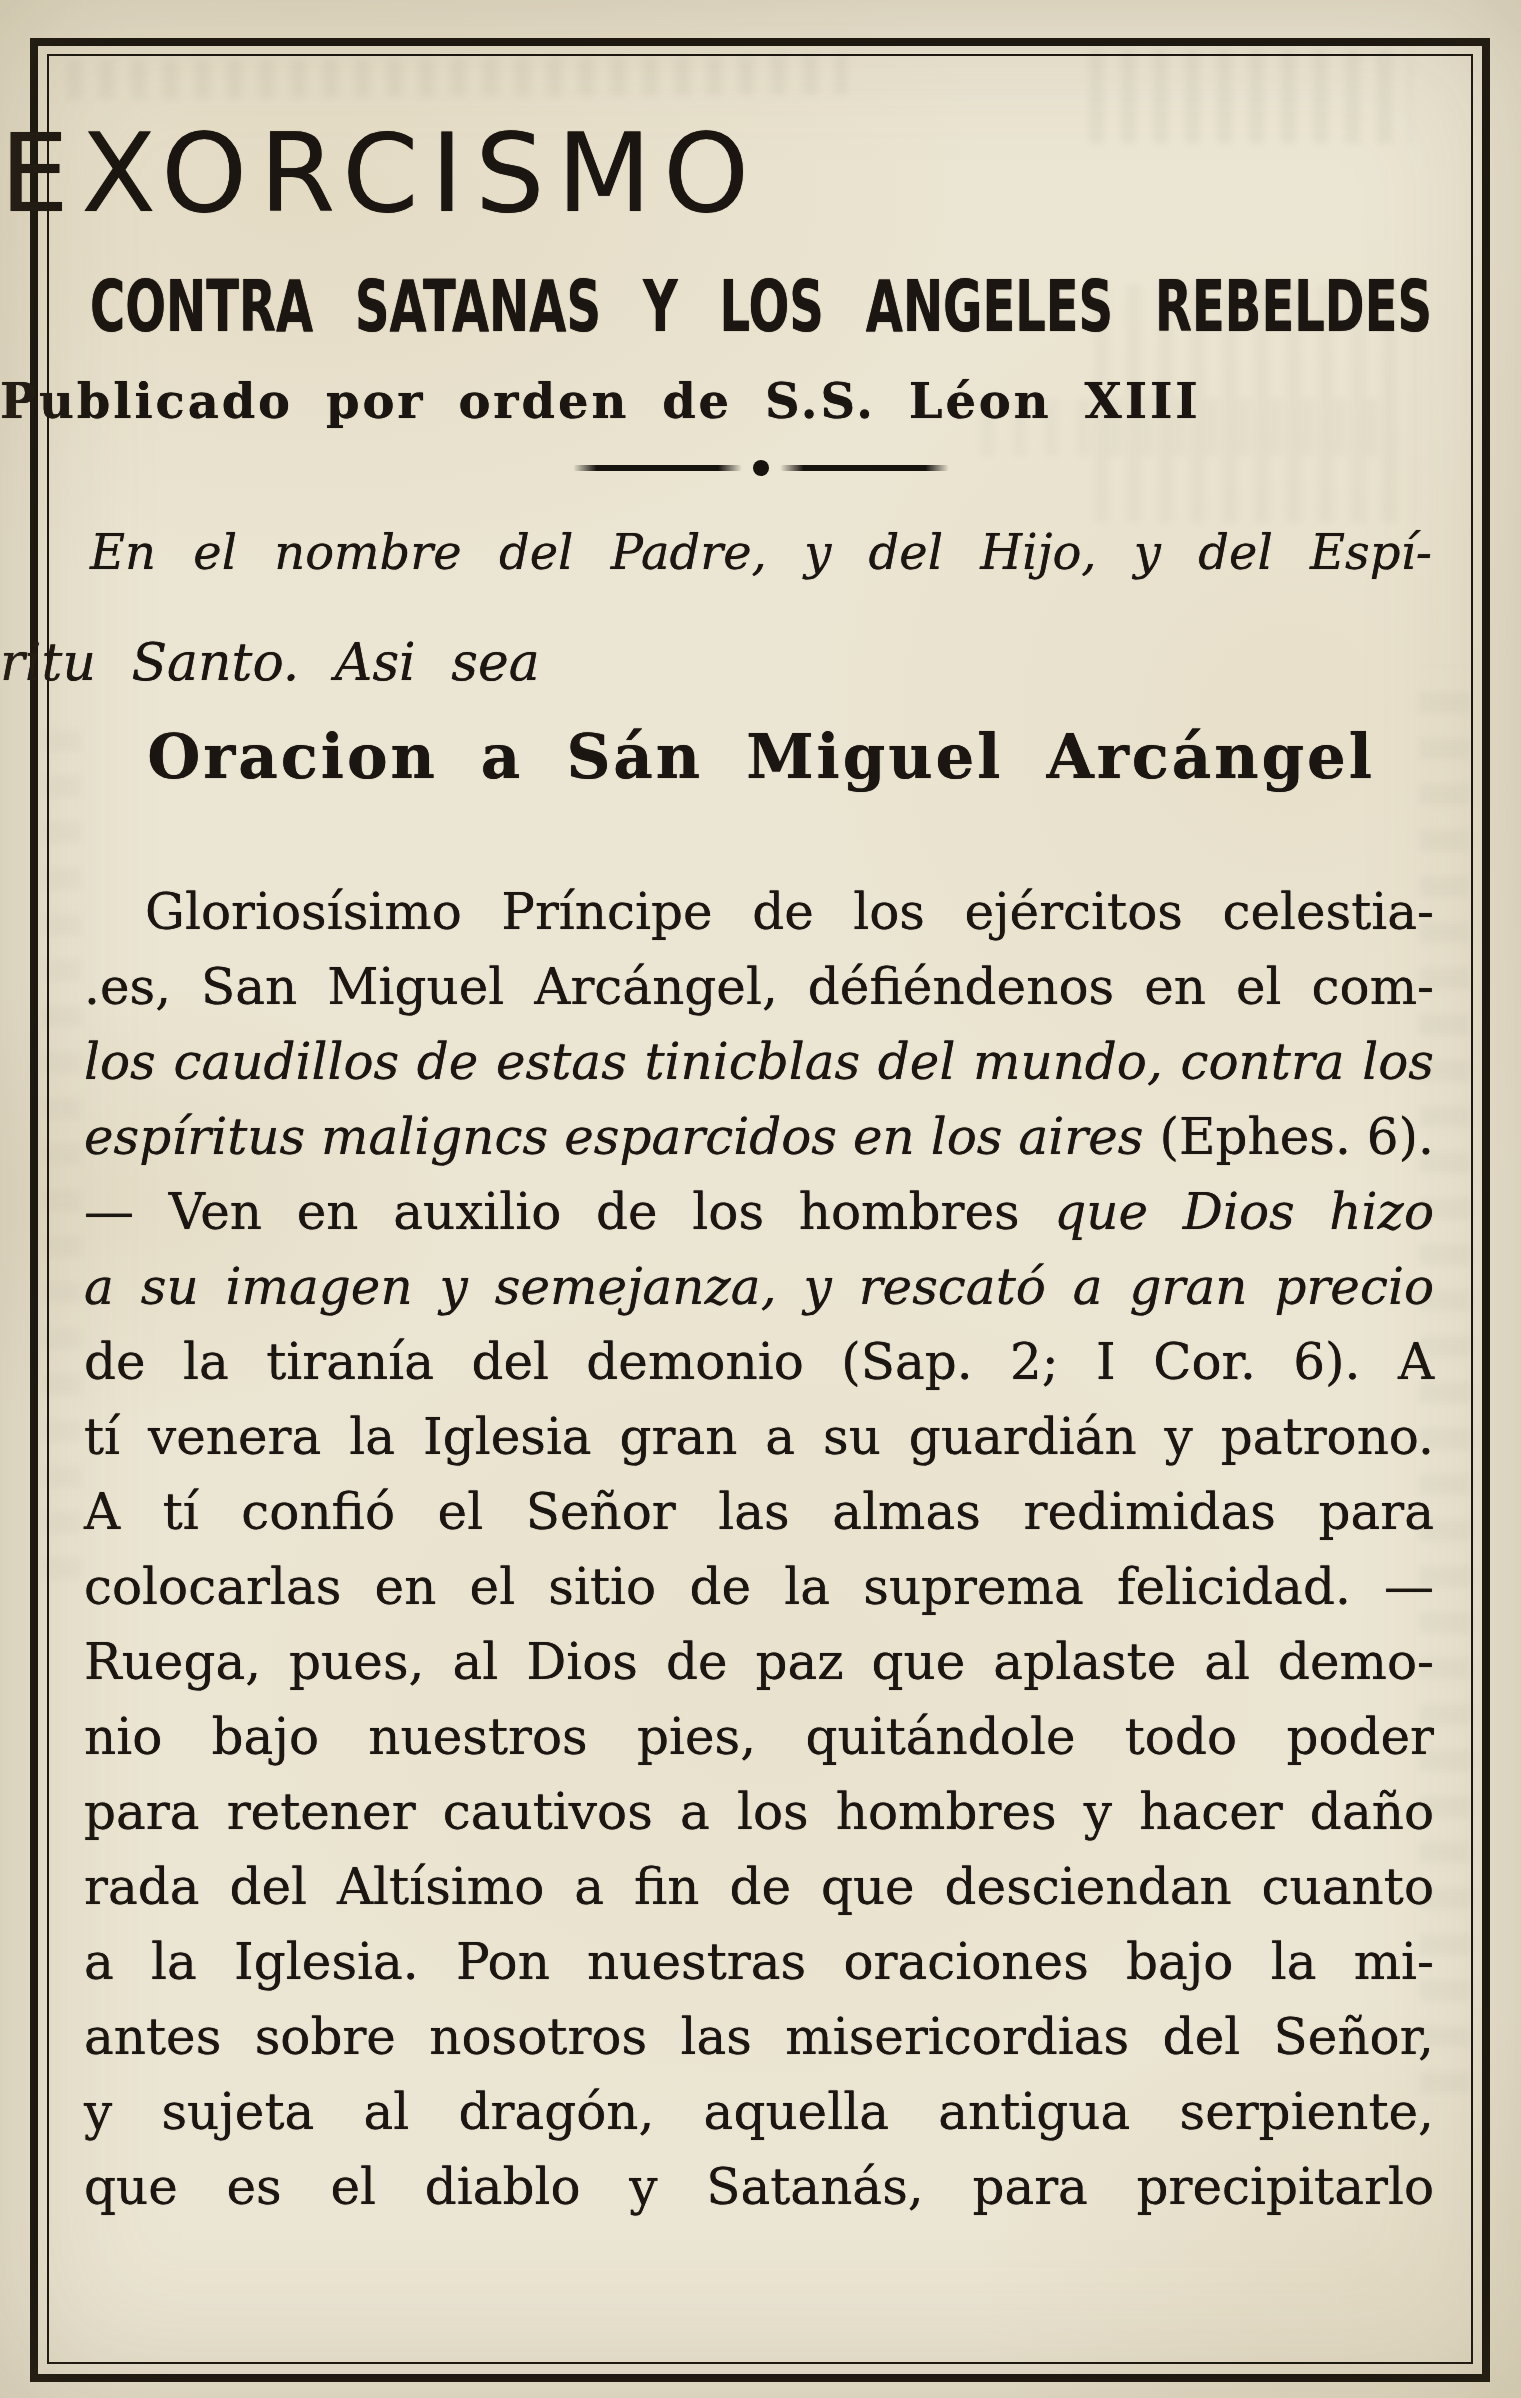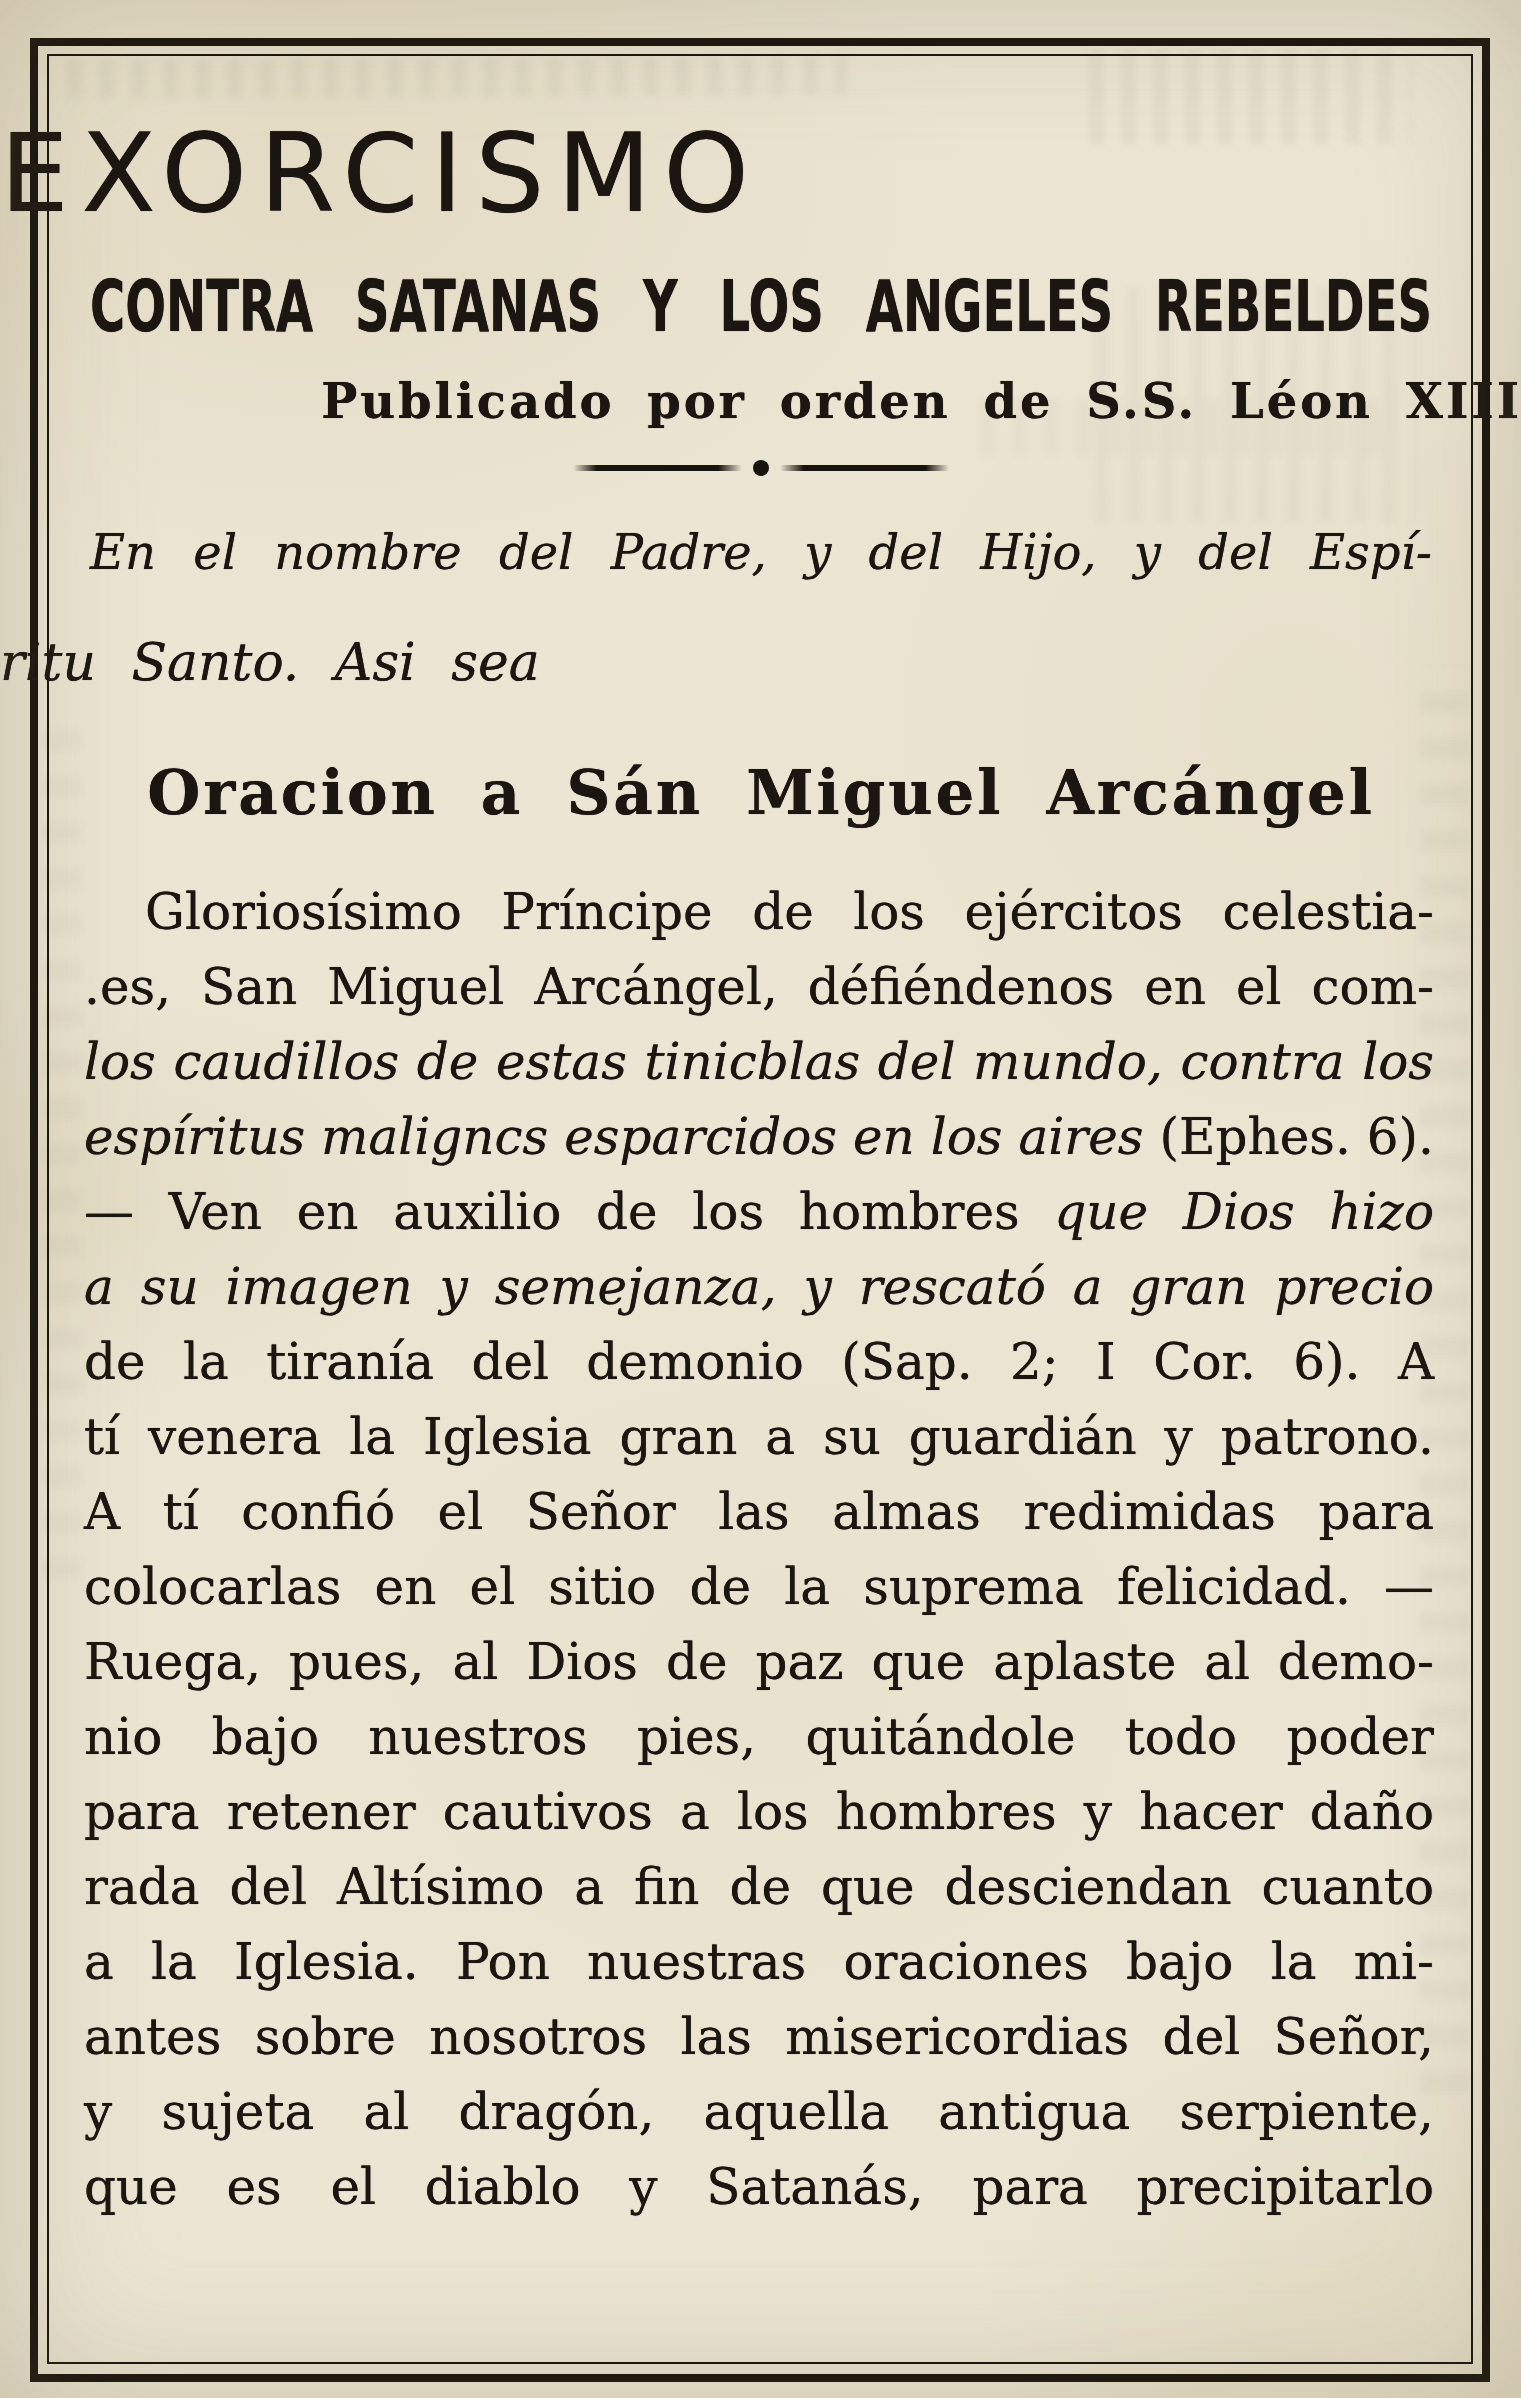--- a/index.html
+++ b/index.html
@@ -65,21 +65,21 @@
   .subtitle {
     position: absolute; top: 263px; left: 90px; right: 90px;
     font-family: "DejaVu Sans", sans-serif;
     font-weight: bold; font-size: 48px;
     transform: scaleY(1.5); transform-origin: top center;
     text-align: justify; text-align-last: justify;
   }
 
   .byline {
     position: absolute; top: 373px; left: 0; width: 100%;
-    text-align: right; font-weight: bold; font-size: 48px;
+    text-align: left; font-weight: bold; font-size: 48px;
     letter-spacing: 2.9px; word-spacing: 13.3px;
   }
 
   .divider {
     position: absolute; top: 460px; left: 0; width: 100%;
     display: flex; justify-content: center; align-items: center; gap: 11.4px;
   }
   .divider .bar {
     width: 169px; height: 5.7px; border-radius: 2.9px;
     background: linear-gradient(90deg, rgba(23,19,14,0), #17130e 14%, #17130e 86%, rgba(23,19,14,0));
@@ -90,21 +90,21 @@
     position: absolute; top: 524px; left: 90px; right: 90px;
     font-style: italic; font-size: 48px;
     text-align: justify; text-align-last: justify;
   }
   .inv2 {
     position: absolute; top: 632px; left: 0; width: 100%;
     text-align: left; font-style: italic; font-size: 52px; word-spacing: 19px;
   }
 
   .heading {
-    position: absolute; top: 757px; left: 0; width: 100%;
+    position: absolute; top: 721px; left: 0; width: 100%;
     text-align: center; font-weight: bold; font-size: 61px;
     letter-spacing: 2.9px; word-spacing: 19px;
   }
 
   .body-text {
     position: absolute; top: 875px; left: 84px; right: 88px;
   }
   .line {
     font-size: 50px; line-height: 75px; height: 75px;
     text-align: justify; text-align-last: justify;

